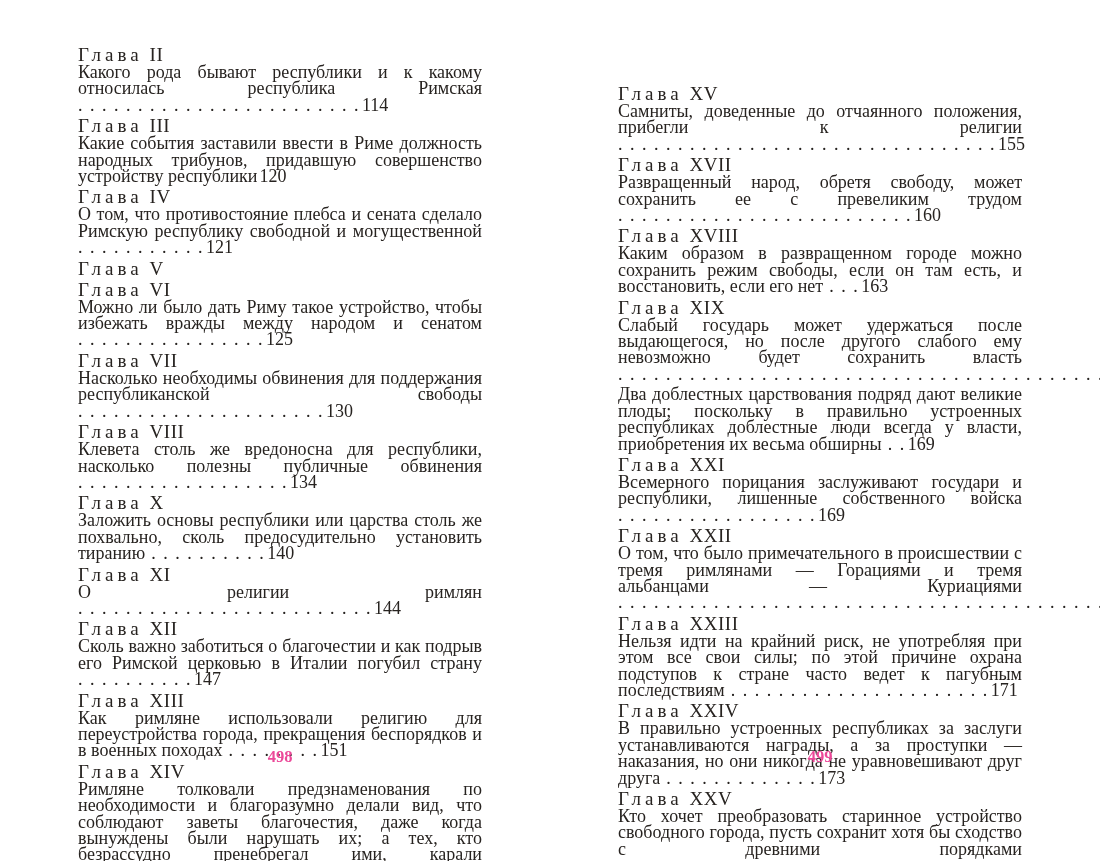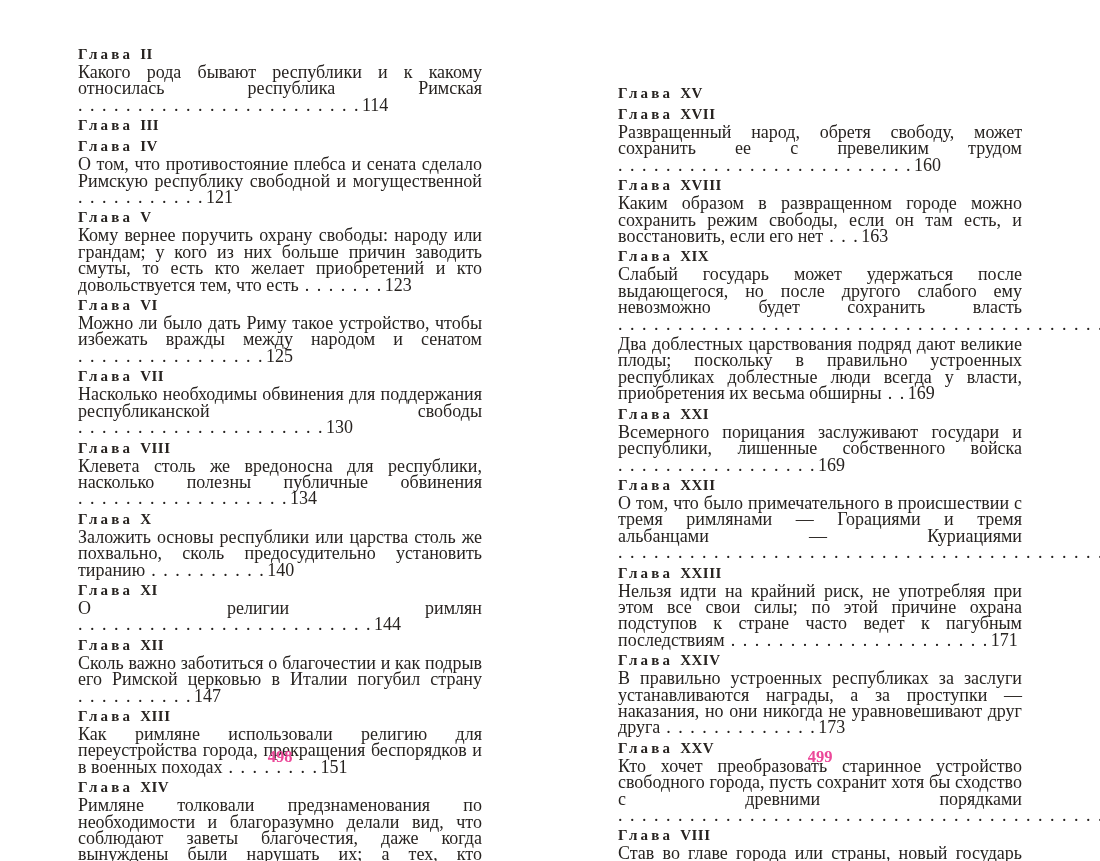--- a/index.html
+++ b/index.html
@@ -15,25 +15,24 @@
   .toc-column {
     position: absolute;
     top: 46px;
     width: 404px;
   }
   .toc-column.left  { left: 78px; }
   .toc-column.right { left: 618px; margin-top: 39px; }
   .toc-entry { margin-top: 4px; }
   .toc-entry:first-child { margin-top: 0; }
   .toc-heading {
-    font-size: 15px;
+    font-size: 19px;
     line-height: 17px;
     margin-bottom: 1px;
     white-space: nowrap;
-    font-weight: bold;
   }
   .chword { letter-spacing: 0.21em; }
   .chnum  { margin-left: 7px; letter-spacing: 0.5px; }
   .toc-text {
     margin: 0;
     font-size: 18px;
     line-height: 16.4px;
     text-align: justify;
   }
   .dots {
@@ -59,30 +58,30 @@
 
 <div class="spread">
   <div class="toc-column left">
   <div class="toc-entry">
     <div class="toc-heading"><span class="chword">Глава</span><span class="chnum">II</span></div>
     <p class="toc-text"><span>Какого рода бывают республики и к какому относилась республика Римская</span><span class="dots"> . . . . . . . . . . . . . . . . . . . . . . . .</span><span class="pg">114</span></p>
   </div>
 
   <div class="toc-entry">
     <div class="toc-heading"><span class="chword">Глава</span><span class="chnum">III</span></div>
+    <p class="toc-text"><span>Какие события заставили ввести в Риме должность народных трибунов, придавшую совершенство устройству республики</span><span class="dots"></span><span class="pg">120</span></p>
   </div>
 
   <div class="toc-entry">
     <div class="toc-heading"><span class="chword">Глава</span><span class="chnum">IV</span></div>
     <p class="toc-text"><span>О том, что противостояние плебса и сената сделало Римскую республику свободной и могущественной</span><span class="dots"> . . . . . . . . . . .</span><span class="pg">121</span></p>
   </div>
 
   <div class="toc-entry">
     <div class="toc-heading"><span class="chword">Глава</span><span class="chnum">V</span></div>
-    <p class="toc-text"><span>Кому вернее поручить охрану свободы: народу или грандам; у кого из них больше причин заводить смуты, то есть кто желает приобретений и кто довольствуется тем, что есть</span><span class="dots"> . . . . . . .</span><span class="pg">123</span></p>
   </div>
 
   <div class="toc-entry">
     <div class="toc-heading"><span class="chword">Глава</span><span class="chnum">VI</span></div>
     <p class="toc-text"><span>Можно ли было дать Риму такое устройство, чтобы избежать вражды между народом и сенатом</span><span class="dots"> . . . . . . . . . . . . . . . .</span><span class="pg">125</span></p>
   </div>
 
   <div class="toc-entry">
     <div class="toc-heading"><span class="chword">Глава</span><span class="chnum">VII</span></div>
     <p class="toc-text"><span>Насколько необходимы обвинения для поддержания республиканской свободы</span><span class="dots"> . . . . . . . . . . . . . . . . . . . . .</span><span class="pg">130</span></p>
@@ -115,20 +114,21 @@
   </div>
 
   <div class="toc-entry">
     <div class="toc-heading"><span class="chword">Глава</span><span class="chnum">XIV</span></div>
     <p class="toc-text"><span>Римляне толковали предзнаменования по необходимости и благоразумно делали вид, что соблюдают заветы благочестия, даже когда вынуждены были нарушать их; а тех, кто безрассудно пренебрегал ими, карали</span><span class="dots"> . . . . . . . . . . . . . .</span><span class="pg">153</span></p>
   </div>
 </div>
   <div class="toc-column right">
   <div class="toc-entry">
     <div class="toc-heading"><span class="chword">Глава</span><span class="chnum">XV</span></div>
+    <p class="toc-text"><span>Самниты, доведенные до отчаянного положения, прибегли к религии</span><span class="dots"> . . . . . . . . . . . . . . . . . . . . . . . . . . . . . . . .</span><span class="pg">155</span></p>
   </div>
 
 
   <div class="toc-entry">
     <div class="toc-heading"><span class="chword">Глава</span><span class="chnum">XVII</span></div>
     <p class="toc-text"><span>Развращенный народ, обретя свободу, может сохранить ее с превеликим трудом</span><span class="dots"> . . . . . . . . . . . . . . . . . . . . . . . . .</span><span class="pg">160</span></p>
   </div>
 
   <div class="toc-entry">
     <div class="toc-heading"><span class="chword">Глава</span><span class="chnum">XVIII</span></div>

